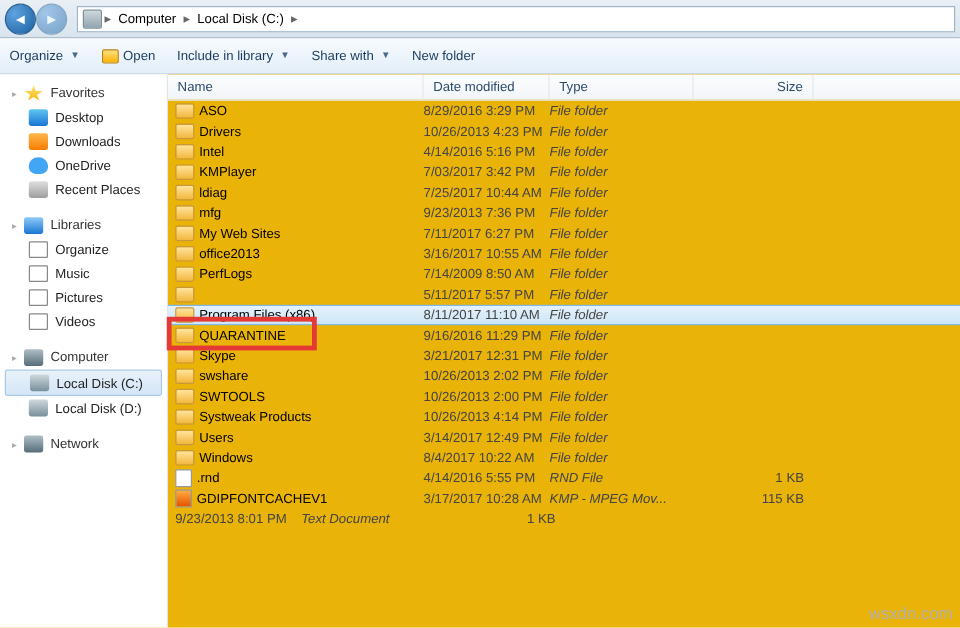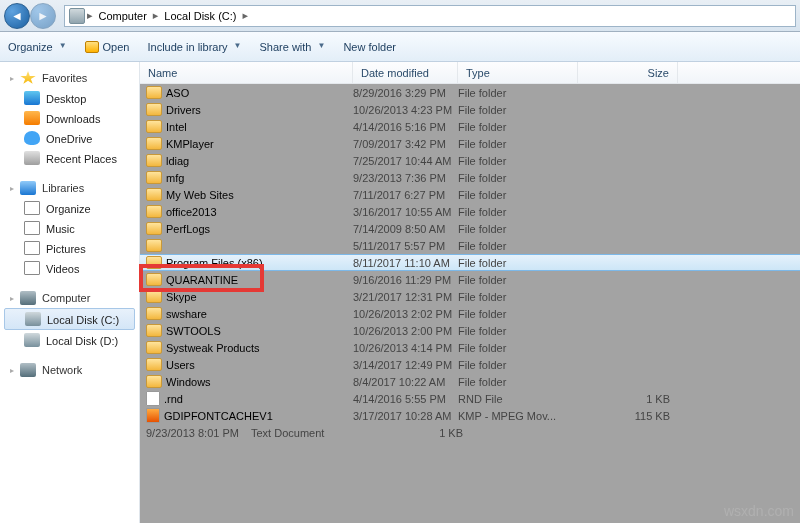--- a/index.html
+++ b/index.html
@@ -38,29 +38,29 @@
 .ic-lib{background:linear-gradient(#90caf9,#1976d2);border-radius:2px;}
 .ic-doc{background:#fff;border:1px solid #888;border-radius:1px;}
 .ic-music{background:#fff;border:1px solid #888;border-radius:1px;}
 .ic-pic{background:#fff;border:1px solid #888;border-radius:1px;}
 .ic-vid{background:#fff;border:1px solid #888;border-radius:1px;}
 .ic-comp{background:linear-gradient(#b0bec5,#546e7a);border-radius:2px;}
 .ic-drive{background:linear-gradient(#cfd8dc,#78909c);border-radius:2px;}
 .ic-net{background:linear-gradient(#b0bec5,#546e7a);border-radius:2px;}
 
 
-.filepane { flex:1; background:#a3a3a3; overflow:auto;}
+.filepane { flex:1; background:#eab308; overflow:auto;}
 .cols { display:flex; border-bottom:1px solid #e4e8ec; background:linear-gradient(#fdfdfe,#f1f5f9); height:22px; align-items:center; color:#2a4a6a;}
 .col { padding:0 8px; border-right:1px solid #e4e8ec; height:100%; display:flex;align-items:center;}
 .c-name{width:213px;} .c-date{width:105px;} .c-type{width:120px;} .c-size{width:100px;text-align:right;justify-content:flex-end;}
 
 .row { display:flex; align-items:center; height:17px; padding-left:6px;}
 .row.sel { background:linear-gradient(#e5f1fb,#cde6f7); border-top:1px solid #7cb8e8; border-bottom:1px solid #7cb8e8;}
 .r-name{width:207px; display:flex;align-items:center;gap:4px;} 
-.r-date{width:105px;color:#444;} .r-type{width:120px;color:#444;} .r-size{width:92px;text-align:right;color:#444;}
+.r-date{width:105px;color:#444;} .r-type{width:120px;color:#444;font-style:italic;} .r-size{width:92px;text-align:right;color:#444;}
 .folder-ic{width:16px;height:13px;background:linear-gradient(#ffe49c,#f3b73e);border:1px solid #c89838;border-radius:2px;}
 .file-ic{width:14px;height:15px;background:#fff;border:1px solid #999;border-radius:1px;}
 .file-ic.kmp{background:linear-gradient(#ffab40,#e65100);}
 .file-ic.txt{background:#fff;}
 
 
 .redbox { position:absolute; border:4px solid #e53935; pointer-events:none;}
 
 .watermark{position:absolute;right:6px;bottom:4px;color:#b0b0b0;font-size:14px;}
 </style>
@@ -210,21 +210,21 @@
           </div>
           <div class="r-date">4/14/2016 5:16 PM</div>
           <div class="r-type">File folder</div>
           <div class="r-size"></div>
         </div>
         <div class="row">
           <div class="r-name">
             <span class="folder-ic"></span>
             <span>KMPlayer</span>
           </div>
-          <div class="r-date">7/09/2017 3:42 PM</div>
+          <div class="r-date">7/03/2017 3:42 PM</div>
           <div class="r-type">File folder</div>
           <div class="r-size"></div>
         </div>
         <div class="row">
           <div class="r-name">
             <span class="folder-ic"></span>
             <span>ldiag</span>
           </div>
           <div class="r-date">7/25/2017 10:44 AM</div>
           <div class="r-type">File folder</div>

